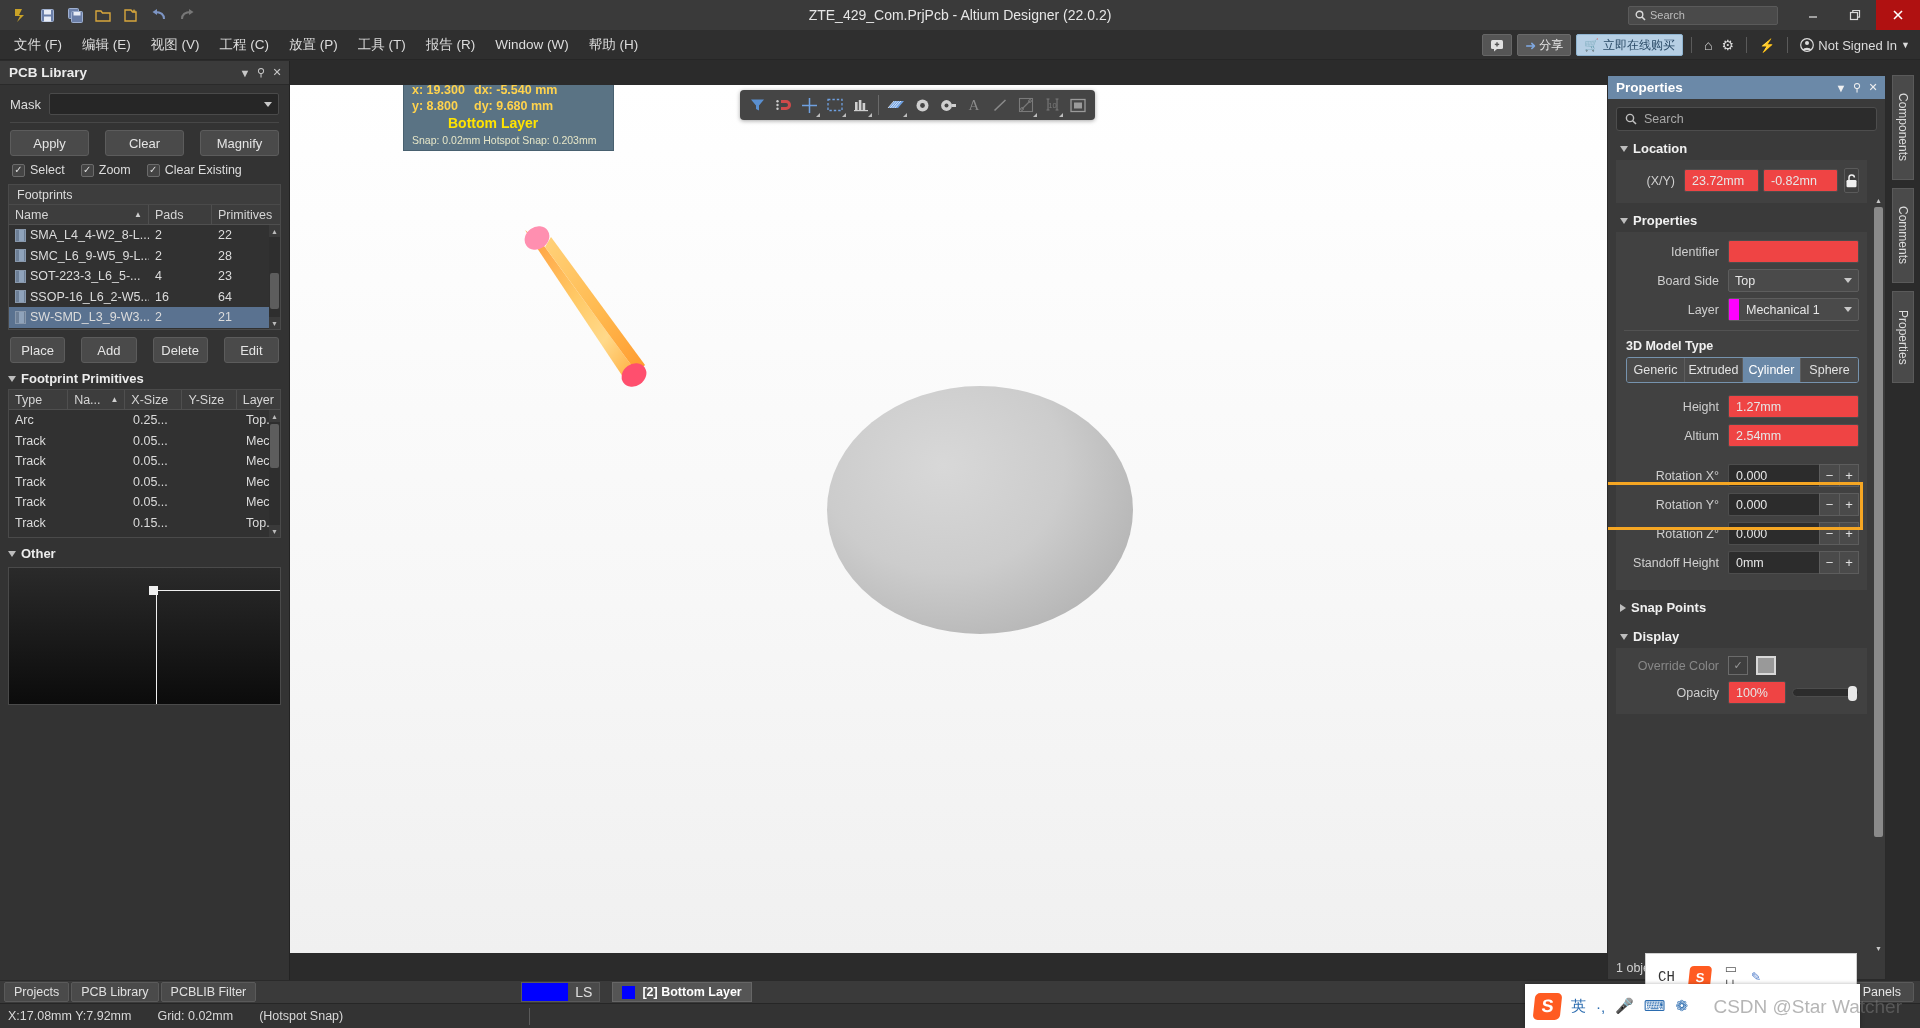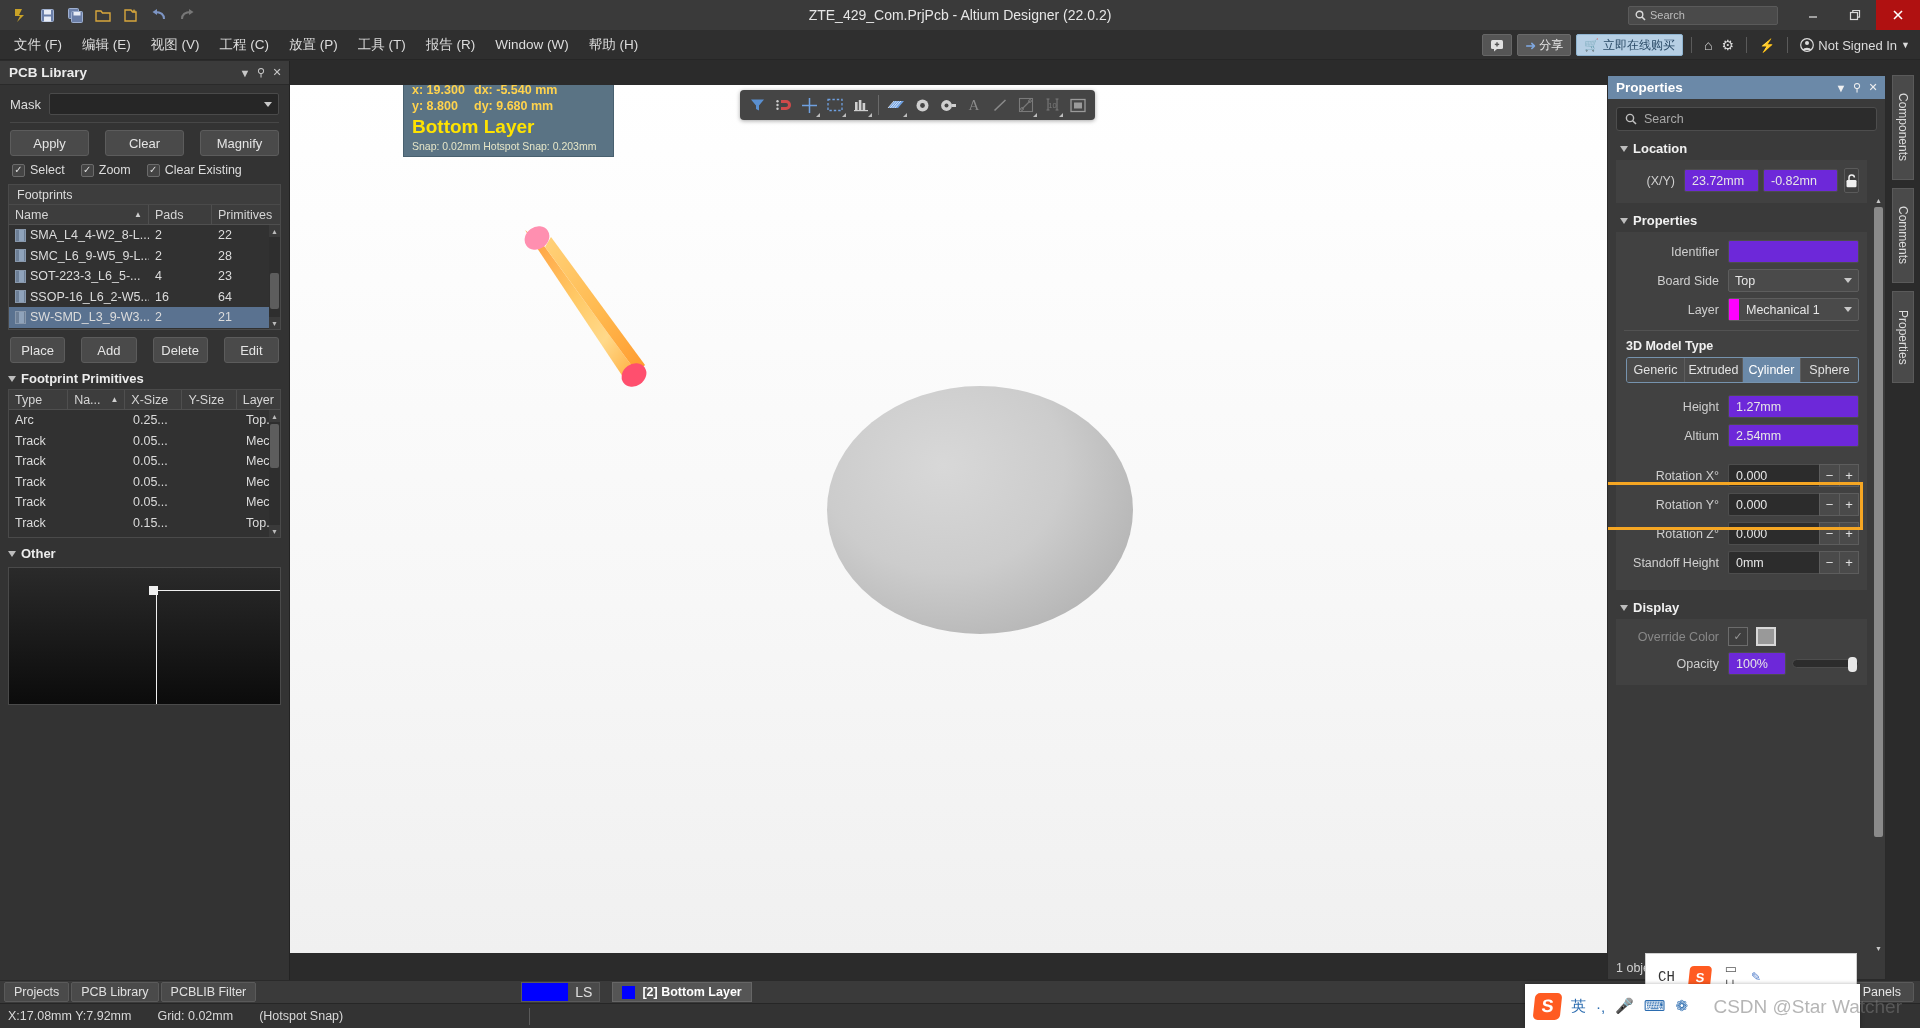--- a/index.html
+++ b/index.html
@@ -183,21 +183,21 @@
     background: linear-gradient(180deg, #ffffff 0%, #f7f7f7 60%, #f0f0f0 100%);
     overflow: hidden;
   }
   .coord-hud {
     position: absolute; left: 113px; top: -7px; width: 211px; padding: 4px 6px 3px 8px;
     background: #5a7384; border: 1px solid #48606f;
     font-family: "Liberation Sans", sans-serif; line-height: 1.25;
   }
   .hud-l1, .hud-l2 { font-size: 12.5px; font-weight: bold; color: #ffd34d; display: flex; }
   .hud-l1 span.k, .hud-l2 span.k { width: 62px; }
-  .hud-layer { font-size: 19px; font-weight: bold; color: #ffe300; margin-top: 1px; }
+  .hud-layer { font-size: 14px; font-weight: bold; color: #ffe300; margin-top: 1px; margin-left: 36px; }
   .hud-snap { font-size: 10.5px; color: #e6e6c8; margin-top: 1px; }
 
   .canvas-toolbar {
     position: absolute; left: 450px; top: 5px; height: 30px;
     background: #454545; border-radius: 4px; display: flex; align-items: center;
     padding: 0 5px; gap: 2px; box-shadow: 0 1px 4px rgba(0,0,0,.35);
   }
   .ctb {
     width: 24px; height: 24px; display: flex; align-items: center; justify-content: center;
     border-radius: 2px; position: relative;
@@ -259,21 +259,21 @@
   .rp-sect {
     display: flex; align-items: center; gap: 5px; padding: 10px 0 4px 12px;
     font-size: 13px; font-weight: bold; color: #f0f0f0;
   }
   .rp-group { margin: 0 18px 0 8px; background: #414141; padding: 8px 8px 10px 8px; }
   .rp-row { display: flex; align-items: center; margin-bottom: 6px; }
   .rp-row:last-child { margin-bottom: 0; }
   .rp-lab { width: 104px; text-align: right; padding-right: 9px; font-size: 12.5px; color: #cfcfcf; }
   .rp-lab.dim { color: #888; }
   .rp-field {
-    flex: 1; height: 23px; background: #6d28d9; border: 1px solid #4d4d4d; border-radius: 2px;
+    flex: 1; height: 23px; background: #ef4444; border: 1px solid #4d4d4d; border-radius: 2px;
     display: flex; align-items: center; padding: 0 7px; font-size: 12.5px; color: #e6e6e6;
   }
   .rp-field.w2 { flex: none; width: 75px; margin-right: 4px; }
   .lock-btn {
     width: 26px; height: 25px; background: #3f3f3f; border: 1px solid #5a5a5a; border-radius: 2px;
     display: flex; align-items: center; justify-content: center; margin-left: 6px;
   }
   .rp-sel {
     flex: 1; height: 23px; background: #4a4a4a; border: 1px solid #5d5d5d; border-radius: 2px;
     display: flex; align-items: center; padding: 0 6px; font-size: 12.5px; color: #e6e6e6;
@@ -1054,20 +1054,24 @@
               <span>0mm</span>
             </div>
             <div class="spin-b minus">−</div>
             <div class="spin-b">+</div>
           </div>
         </div>
 
         <div class="hl-box" style="top:250px; height:48px;"></div>
       </div>
 
+      <div class="rp-sect">
+        <span class="tri-right"></span>
+        <span>Snap Points</span>
+      </div>
 
       <div class="rp-sect">
         <span class="tri-down"></span>
         <span>Display</span>
       </div>
       <div class="rp-group">
         <div class="rp-row">
           <div class="rp-lab dim">Override Color</div>
           <div class="sw-btn">
             <span style="color:#9a9a9a;font-size:11px">✓</span>

